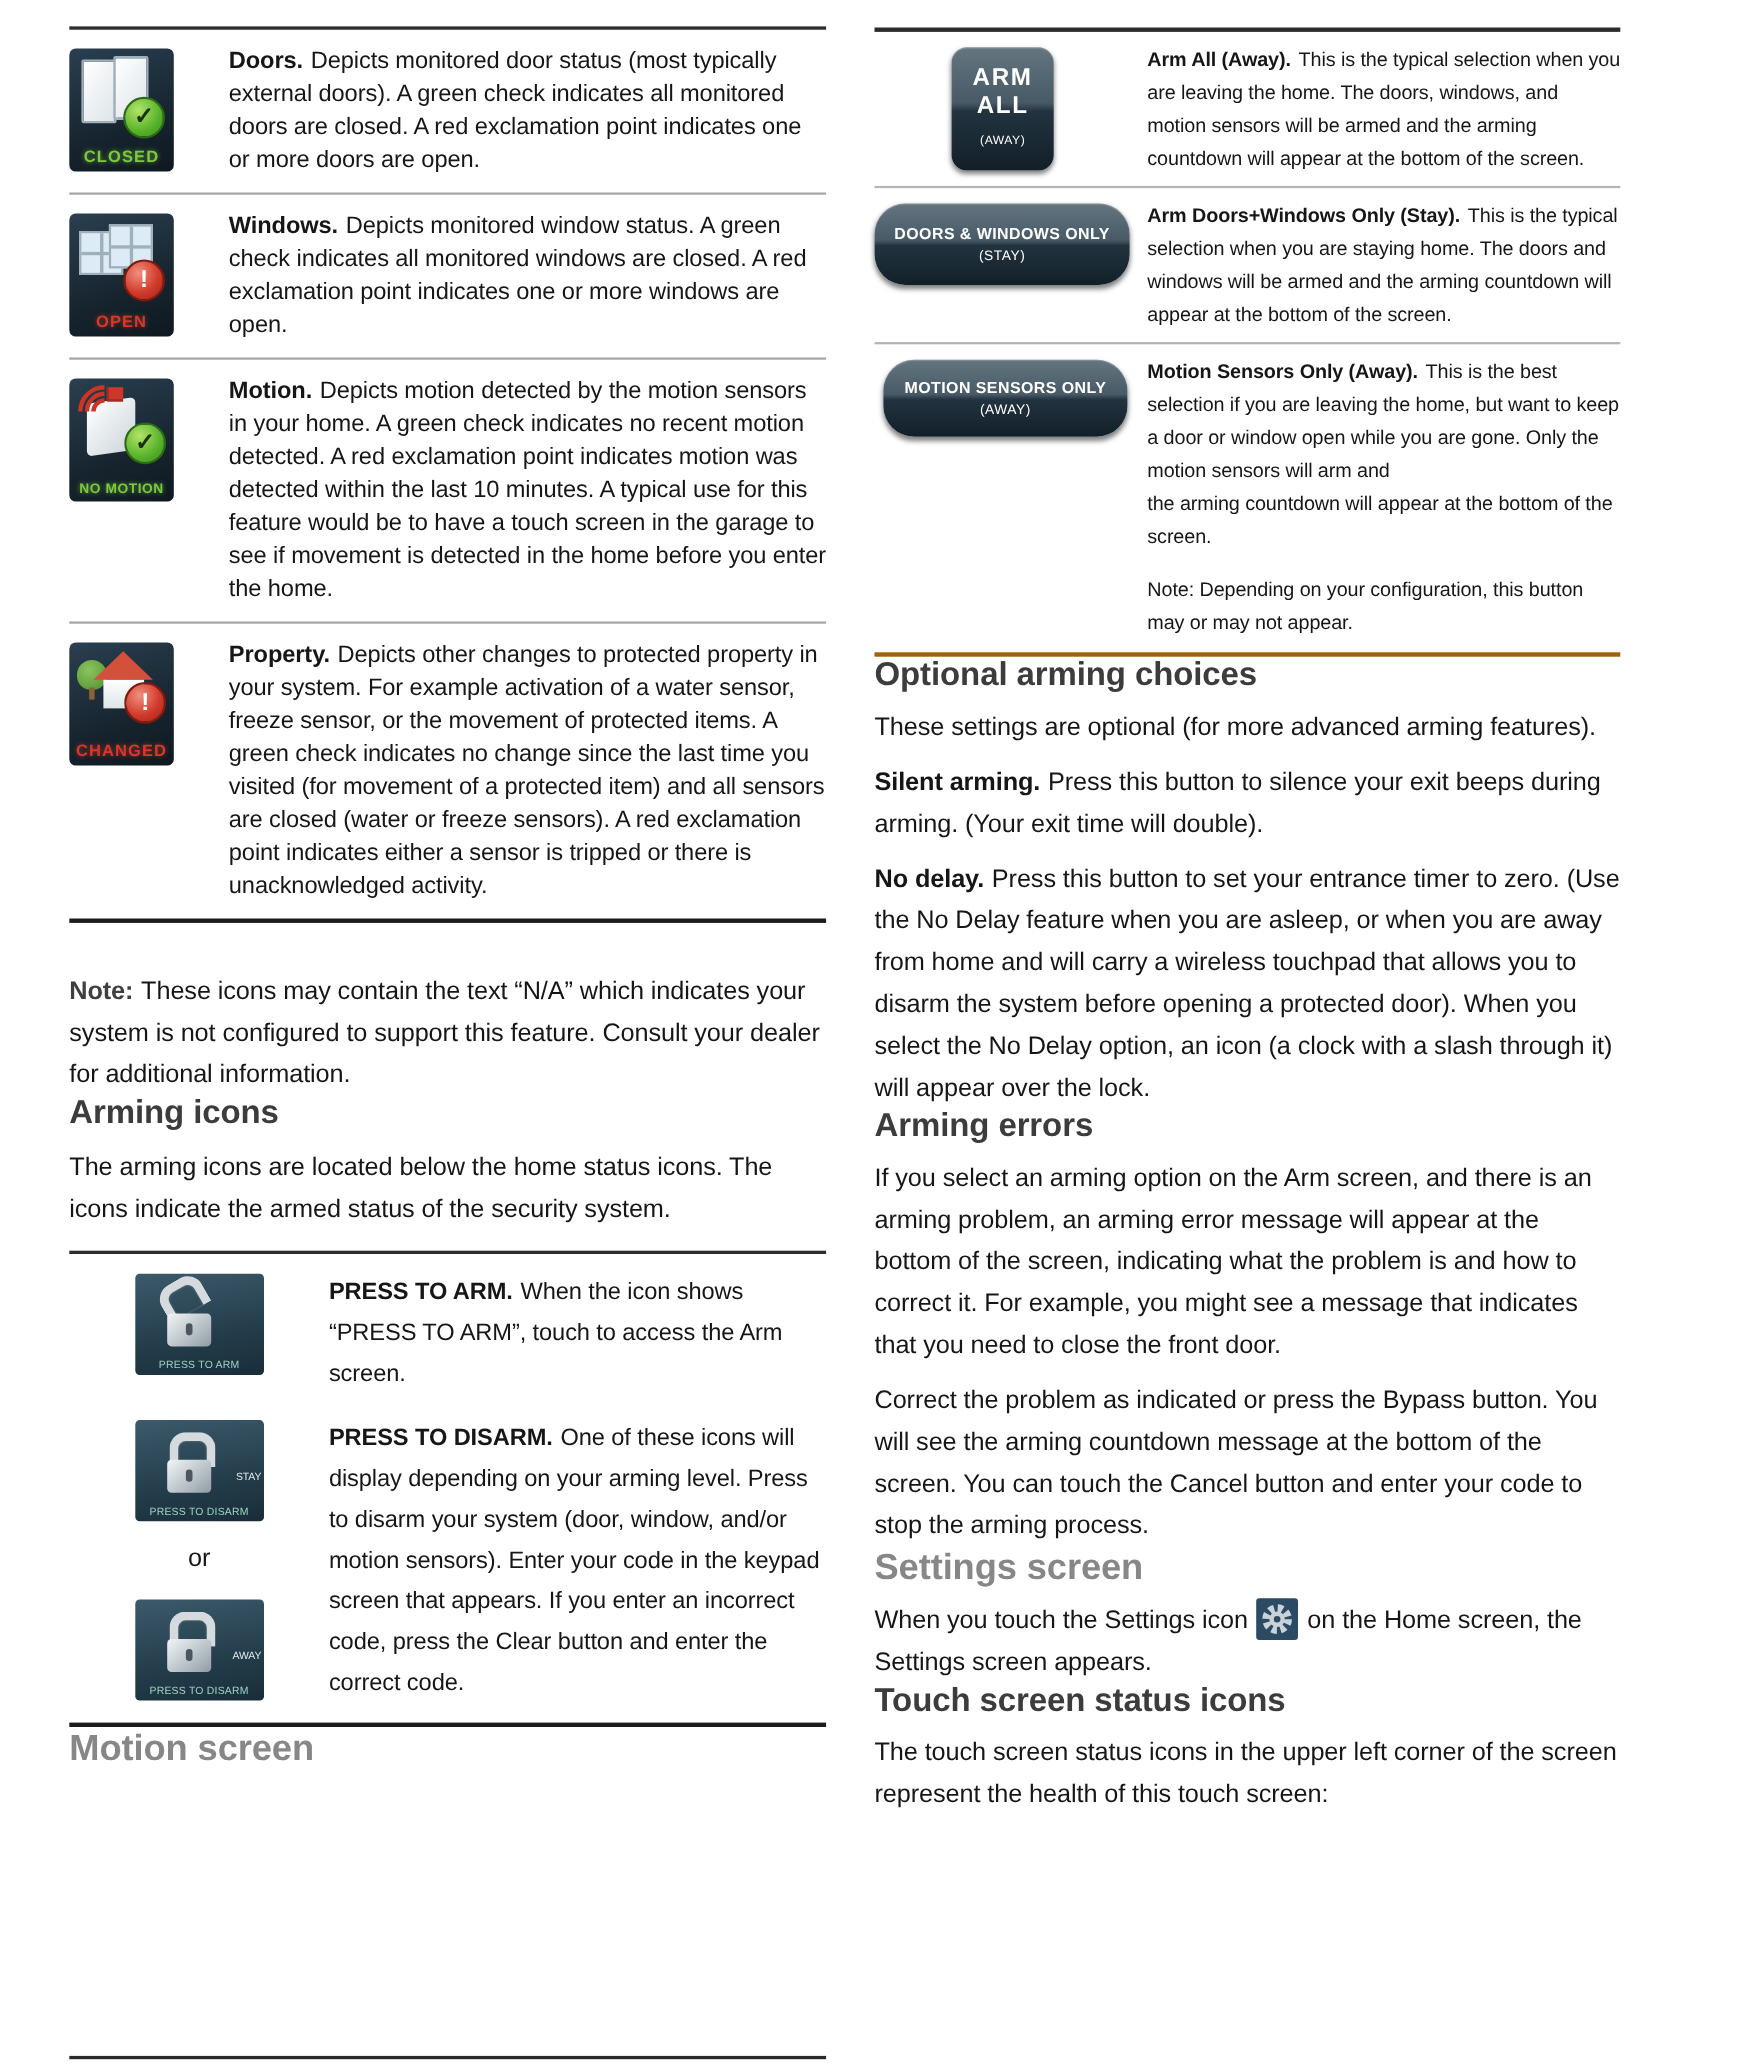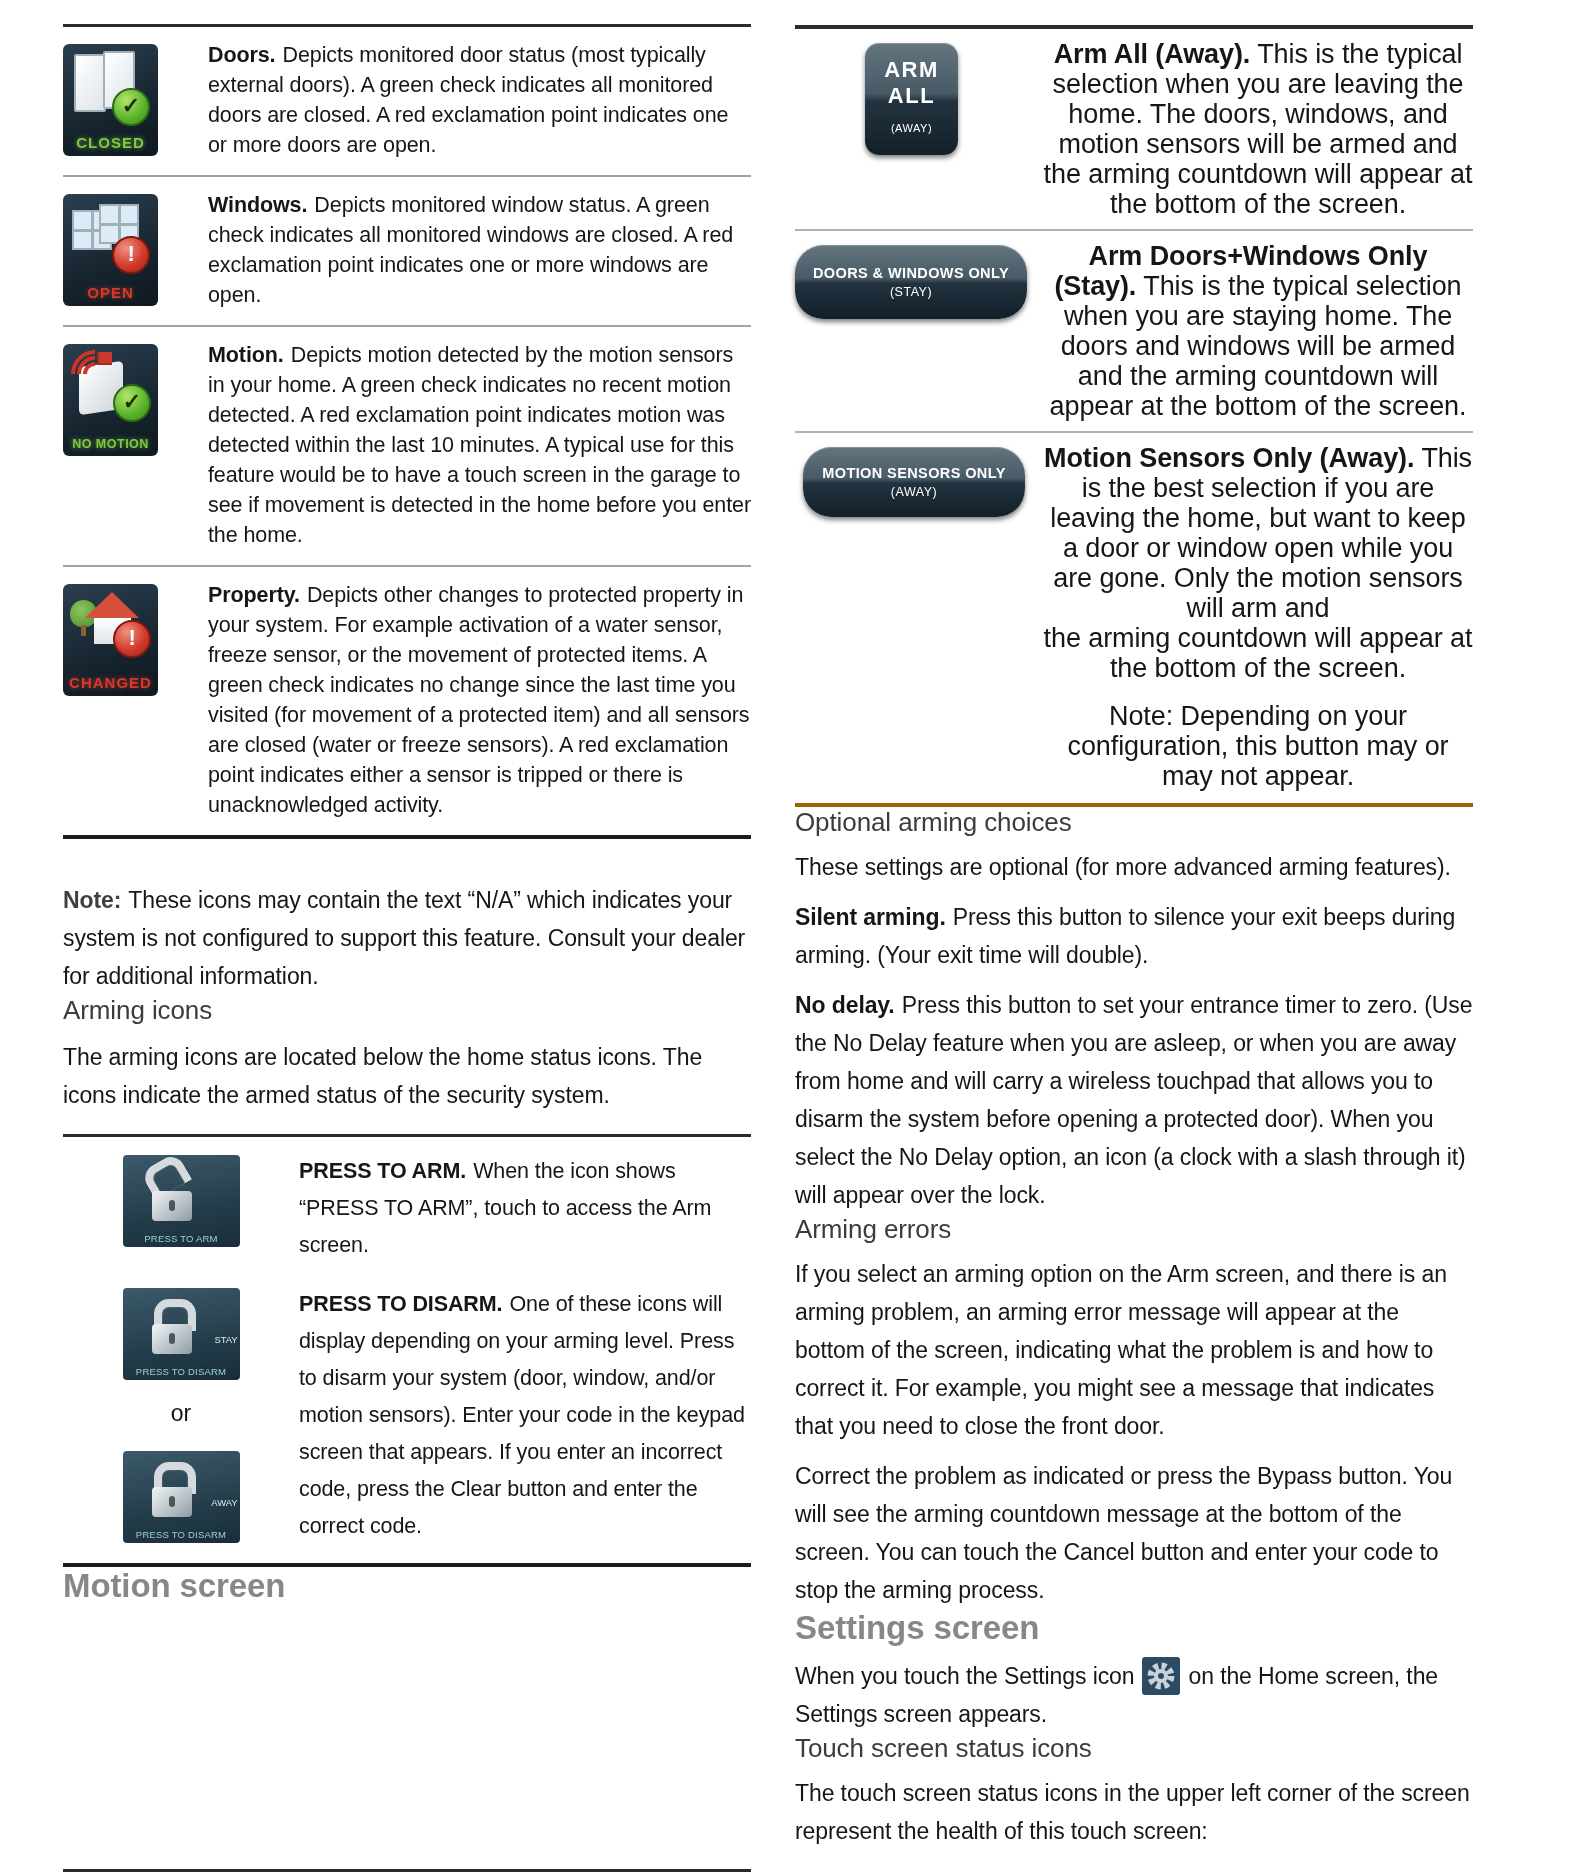--- a/index.html
+++ b/index.html
@@ -5,21 +5,21 @@
   html,body{margin:0;padding:0;background:#ffffff;}
   .page{position:relative;width:1586px;height:1876px;background:#fff;overflow:hidden;
         font-family:"Liberation Sans", sans-serif;color:#161616;letter-spacing:-0.1px;}
   .col{position:absolute;top:0;}
   .col-left{left:63px;width:688px;}
   .col-right{left:795px;width:678px;}
 
   
   .body{font-size:23px;line-height:38px;margin:0;}
   .term{font-weight:bold;margin-right:7px;}
-  h3.sub{font-size:26px;font-weight:normal;color:#3c3c3c;margin:0;}
+  h3.sub{font-size:30px;font-weight:bold;color:#3c3c3c;margin:0;}
   h2.gray{font-size:33px;font-weight:bold;color:#878787;margin:0;}
 
   
   .status-table{margin-top:24px;border-top:3px solid #2c2c2c;}
   .s-row{display:flex;padding:13px 0 15px 0;border-bottom:2px solid #a3a3a3;}
   .s-row:last-child{border-bottom:4px solid #1c1c1c;}
   .s-icon-cell{width:145px;flex:none;padding-top:4px;}
   .s-text{flex:1;font-size:21.5px;line-height:30px;}
 
   .si{position:relative;width:95px;height:112px;border-radius:6px;overflow:hidden;
@@ -90,21 +90,21 @@
   .lock-tag{position:absolute;right:2px;top:46px;font-size:9.5px;color:#dfe7ea;}
 
   .h-armscreen{margin-top:40px;}
   .p-armscreen{margin-top:12px;}
 
   
   .choice-table{margin-top:25px;border-top:4px solid #2c2c2c;border-bottom:4px solid #a16207;}
   .c-row{display:flex;padding:10px 0 10px 0;border-bottom:2px solid #b3b3b3;}
   .c-row:last-child{border-bottom:none;padding-bottom:12px;}
   .c-icon-cell{width:248px;flex:none;padding-top:4px;}
-  .c-text{flex:1;font-size:27px;line-height:30px;text-align:center;}
+  .c-text{flex:1;font-size:18px;line-height:30px;}
   .c-note{margin-top:18px;}
 
   .btn{display:flex;flex-direction:column;align-items:center;justify-content:center;
       color:#fff;font-weight:600;border-radius:14px;
       background:linear-gradient(180deg,#64757f 0%,#475a66 45%,#22333f 52%,#121f29 100%);
       box-shadow:0 3px 5px rgba(0,0,0,.5), inset 0 1px 1px rgba(255,255,255,.25);}
   .btn-arm-all{width:93px;height:112px;margin-left:70px;font-size:22px;letter-spacing:1.5px;
       line-height:26px;}
   .btn .sub{font-size:11px;font-weight:400;letter-spacing:.5px;margin-top:6px;}
   .btn-wide{width:232px;height:74px;font-size:14.5px;letter-spacing:.4px;text-align:center;border-radius:28px;}

